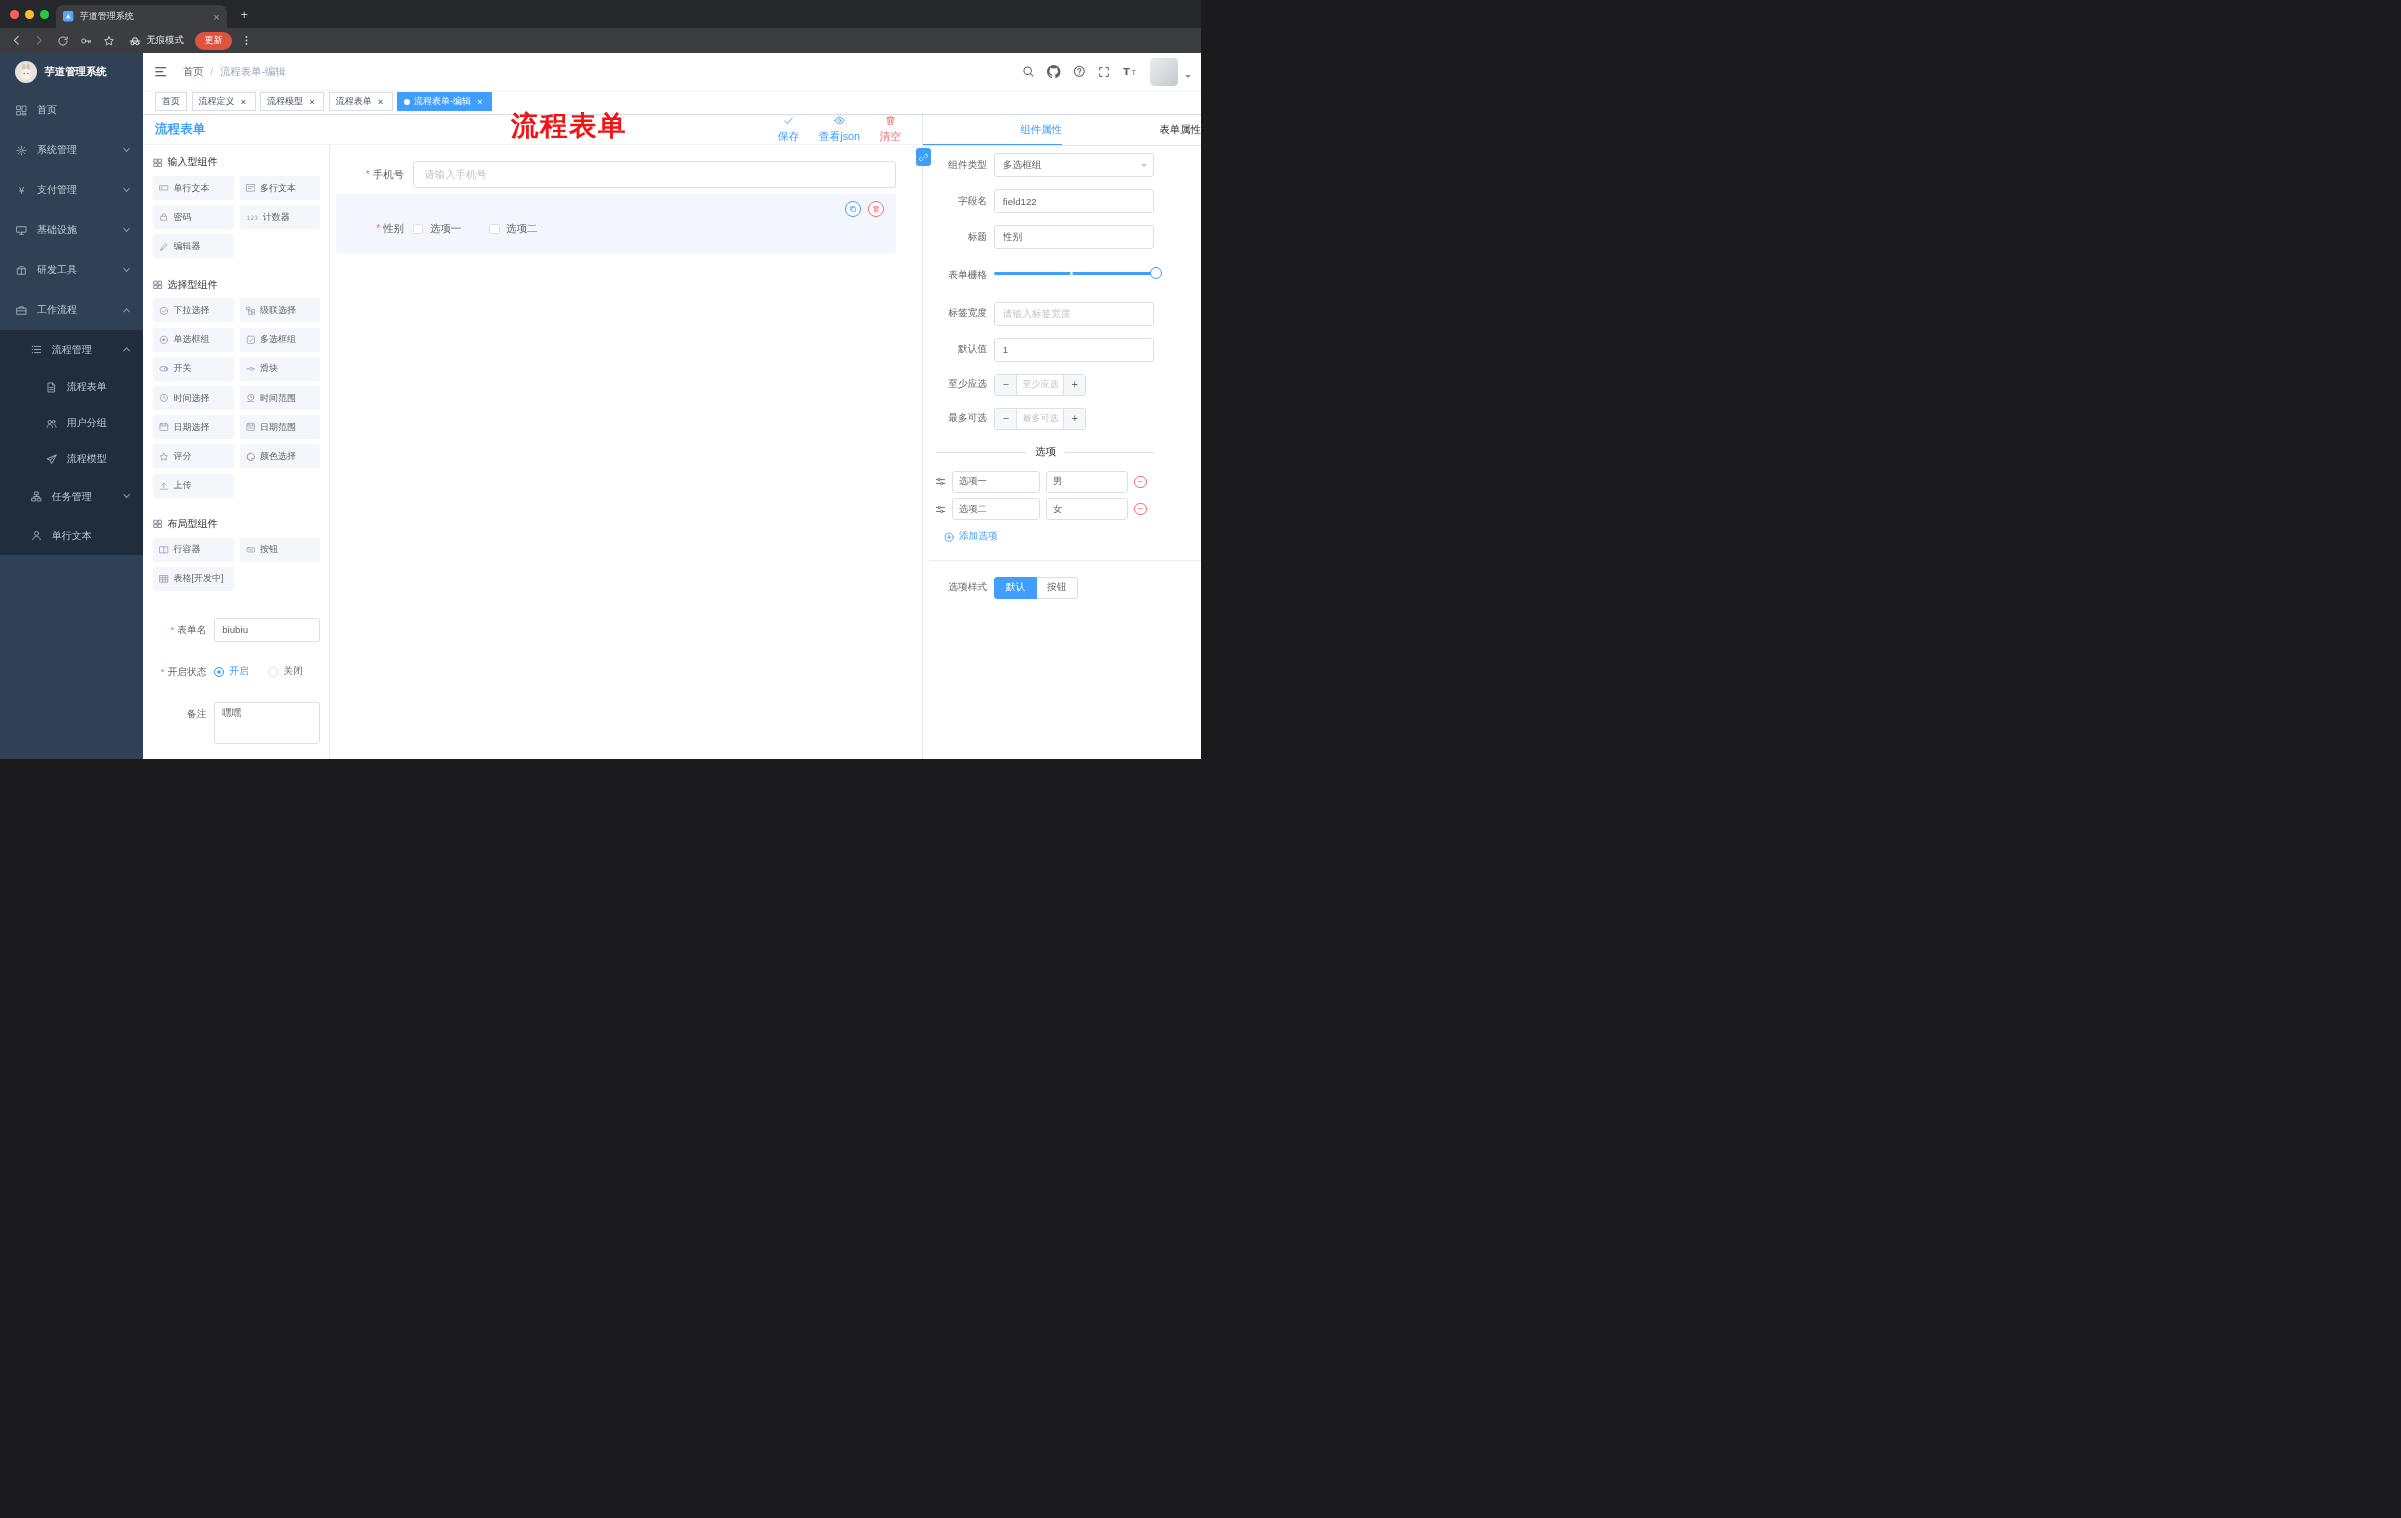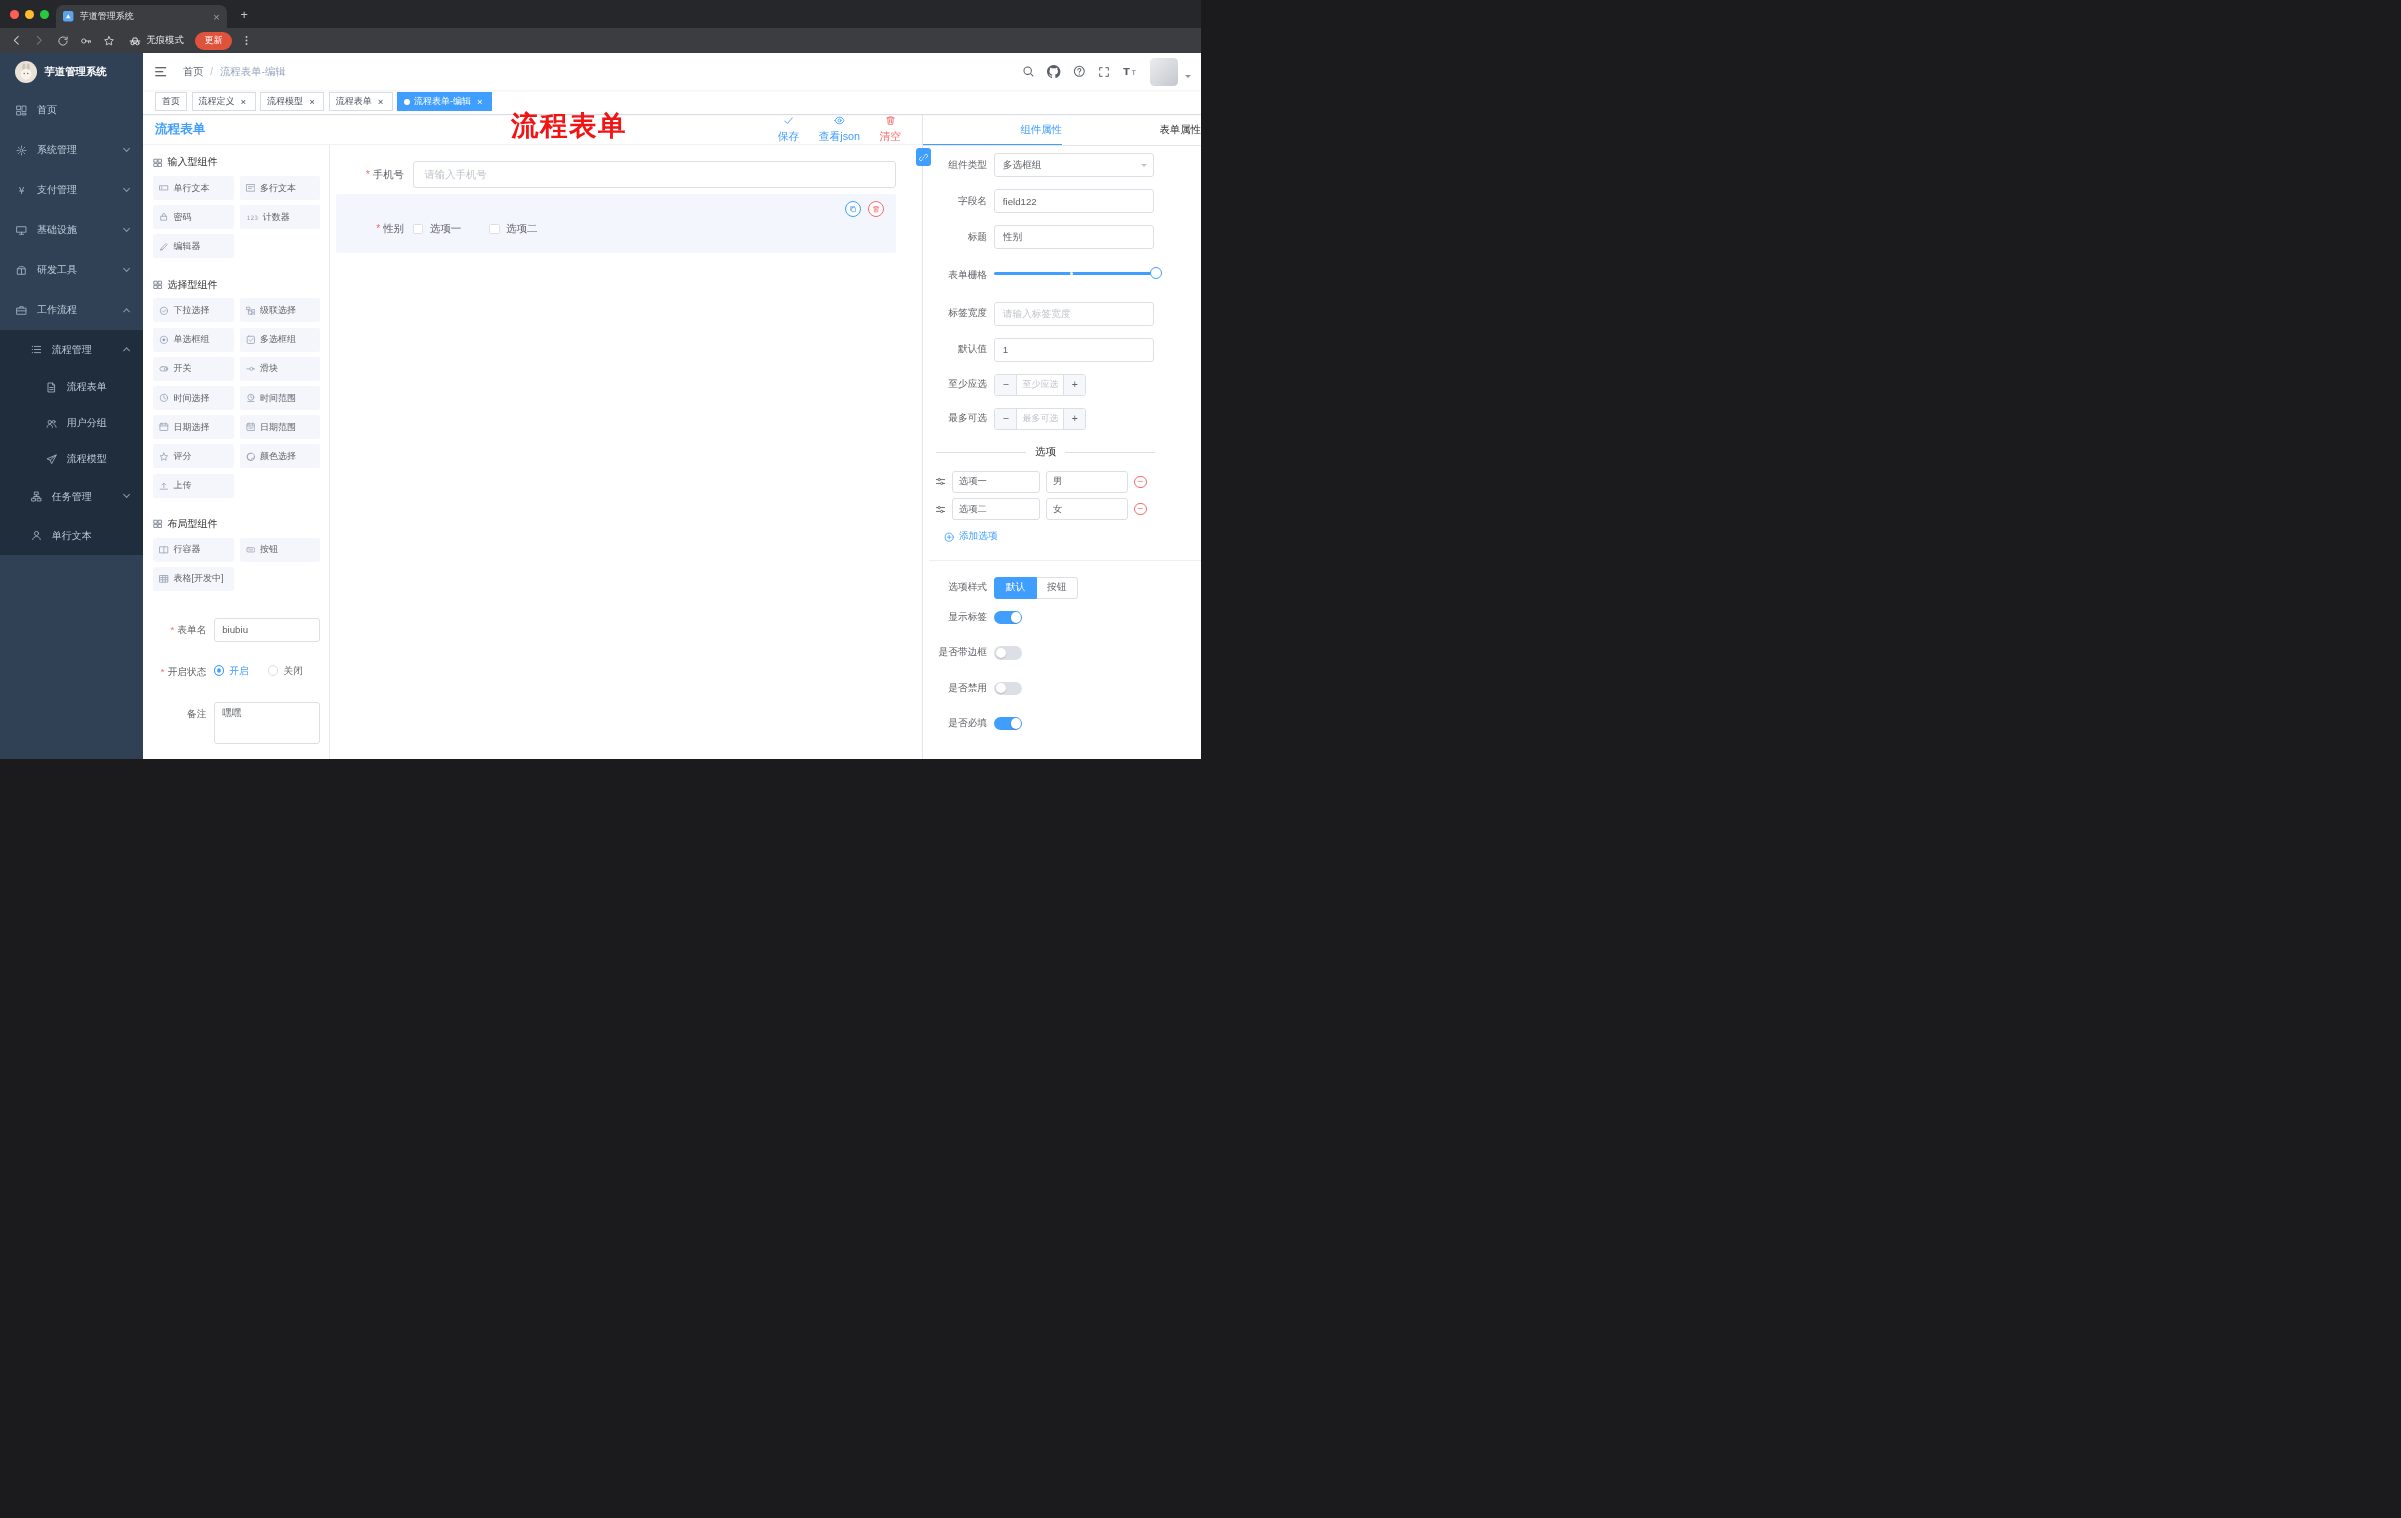--- a/index.html
+++ b/index.html
@@ -78,21 +78,21 @@
   .p-item{height:24px;background:#f4f6fc;border-radius:2.2px;display:flex;align-items:center;padding:0 3px 0 6px;gap:4.5px;font-size:9px;color:#606266;cursor:move;white-space:nowrap;overflow:hidden;}
   .p-item .pi-icon{color:#97a0b3;display:flex;flex:none;}
   .meta-form{margin-top:27px;}
   .m-row{display:flex;margin-bottom:18px;}
   .m-label{width:53px;text-align:right;font-size:9.7px;color:#606266;line-height:24px;margin-right:7.4px;flex:none;white-space:nowrap;}
   .req::before{content:"*";color:#f56c6c;margin-right:3px;}
   .inp{height:24px;border:0.7px solid #dcdfe6;border-radius:3px;padding:0 7.4px;font-size:9.7px;color:#606266;width:100%;background:#fff;font-family:inherit;outline:none;}
   input::placeholder,textarea::placeholder{color:#c0c4cc;}
   .m-ctl{flex:1;min-width:0;}
   .radio-group{display:flex;gap:19.3px;align-items:center;height:24px;}
-  .radio{display:flex;gap:5.2px;font-size:9.7px;color:#606266;cursor:pointer;}
+  .radio{display:flex;align-items:center;gap:5.2px;font-size:9.7px;color:#606266;cursor:pointer;}
   .radio .r-dot{width:10.4px;height:10.4px;border-radius:50%;border:0.7px solid #dcdfe6;background:#fff;flex:none;}
   .radio.sel{color:#409eff;}
   .radio.sel .r-dot{border-color:#409eff;background:#409eff;box-shadow:inset 0 0 0 2.2px #fff;}
   textarea.inp{height:42px;padding:4.5px 7.4px;resize:none;}
 
   .canvas{position:absolute;left:187px;top:30px;width:591px;bottom:0;padding:16.3px 25px 0 6px;}
   .c-row{display:flex;align-items:center;width:100%;}
   .c-label{width:77px;text-align:right;padding-right:9px;font-size:10.4px;color:#606266;flex:none;white-space:nowrap;}
   .c-input{flex:1;height:27px;border:0.7px solid #dcdfe6;border-radius:3px;padding:0 10.4px;font-size:10.4px;color:#606266;background:#fff;font-family:inherit;outline:none;}
   .widget{position:relative;margin-top:6px;height:59px;background:#f4f6fe;border-radius:2.2px;display:flex;align-items:center;padding-top:10.4px;}
@@ -881,46 +881,20 @@
           <div class="hr"></div>
 
           <div class="r-row">
             <span class="r-label">选项样式</span>
             <span class="seg">
               <span class="seg-btn first active">默认</span>
               <span class="seg-btn last">按钮</span>
             </span>
           </div>
 
-          <div>
-              <div class="t-row">
-                <span class="r-label">显示标签</span>
-                <span class="toggle on">
-                  <span class="knob"></span>
-                </span>
-              </div>
-              <div class="t-row">
-                <span class="r-label">是否带边框</span>
-                <span class="toggle">
-                  <span class="knob"></span>
-                </span>
-              </div>
-              <div class="t-row">
-                <span class="r-label">是否禁用</span>
-                <span class="toggle">
-                  <span class="knob"></span>
-                </span>
-              </div>
-              <div class="t-row">
-                <span class="r-label">是否必填</span>
-                <span class="toggle on">
-                  <span class="knob"></span>
-                </span>
-              </div>
-            </div>
 
         </div>
       </div>
 
     </div>
   </div>
 </div>
 
 
 </body></html>

